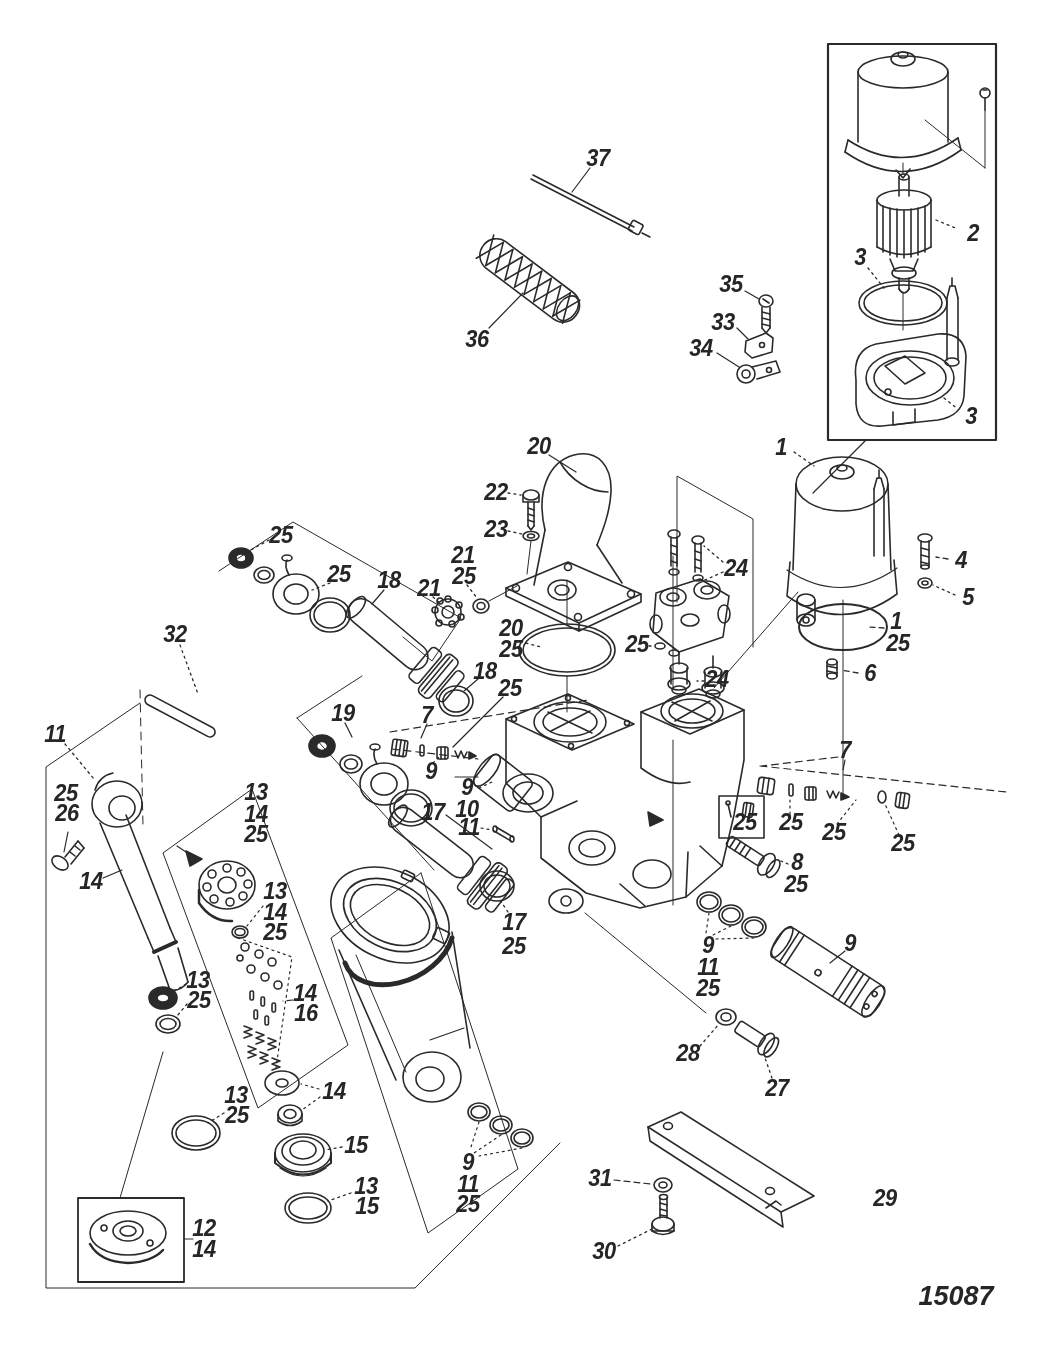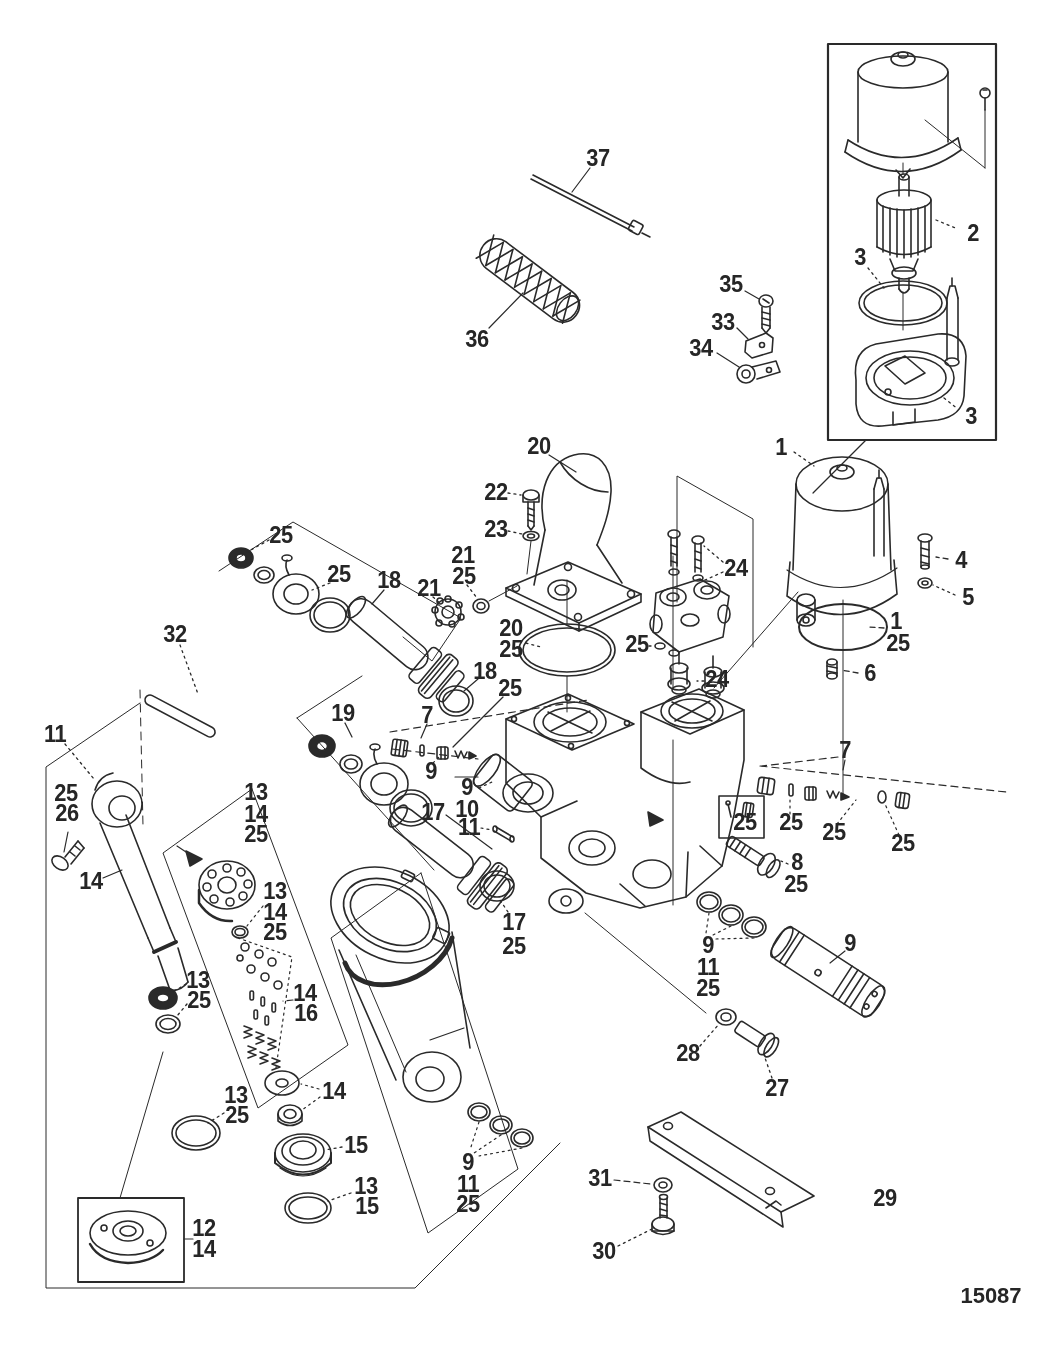--- a/index.html
+++ b/index.html
@@ -1,31 +1,31 @@
 <!DOCTYPE html>
 <html style="--bg: #ffffff; --line: #2a2a2a; --label: #262626;"><head>
 <meta charset="utf-8">
 <style>
   :root { --line:#2a2a2a; --label:#262626; --bg:#ffffff; }
   html,body { margin:0; padding:0; }
   body { width:1060px; height:1350px; background:var(--bg); position:relative; overflow:hidden; }
-  .stage { position:absolute; inset:0; background:var(--bg); }
+  .stage { position:absolute; inset:0; background:var(--bg);font-style:italic; }
   .stage svg { position:absolute; left:0; top:0; }
   .callout {
     position:absolute;
     transform:translate(-50%,-50%) scaleX(.95);
     font-family:"Liberation Sans", sans-serif;
     font-weight:700; font-size:23px; letter-spacing:-0.5px;
     color:var(--label); white-space:nowrap; line-height:1;
   }
   .drawing-number {
-    position:absolute; left:991px; top:1296px;
+    position:absolute; left:956px; top:1296px;
     transform:translate(-50%,-50%);
     font-family:"Liberation Sans", sans-serif;
-    font-weight:700; font-size:22px; color:var(--label);
+    font-weight:700; font-size:27px; color:var(--label);
   }
 </style>
 </head>
 <body>
 
 <div class="stage">
 
 <svg width="1060" height="1350" viewBox="0 0 1060 1350" xmlns="http://www.w3.org/2000/svg">
 <g stroke="#2a2a2a" fill="none" stroke-width="1.6" stroke-linecap="round" stroke-linejoin="round">
 

